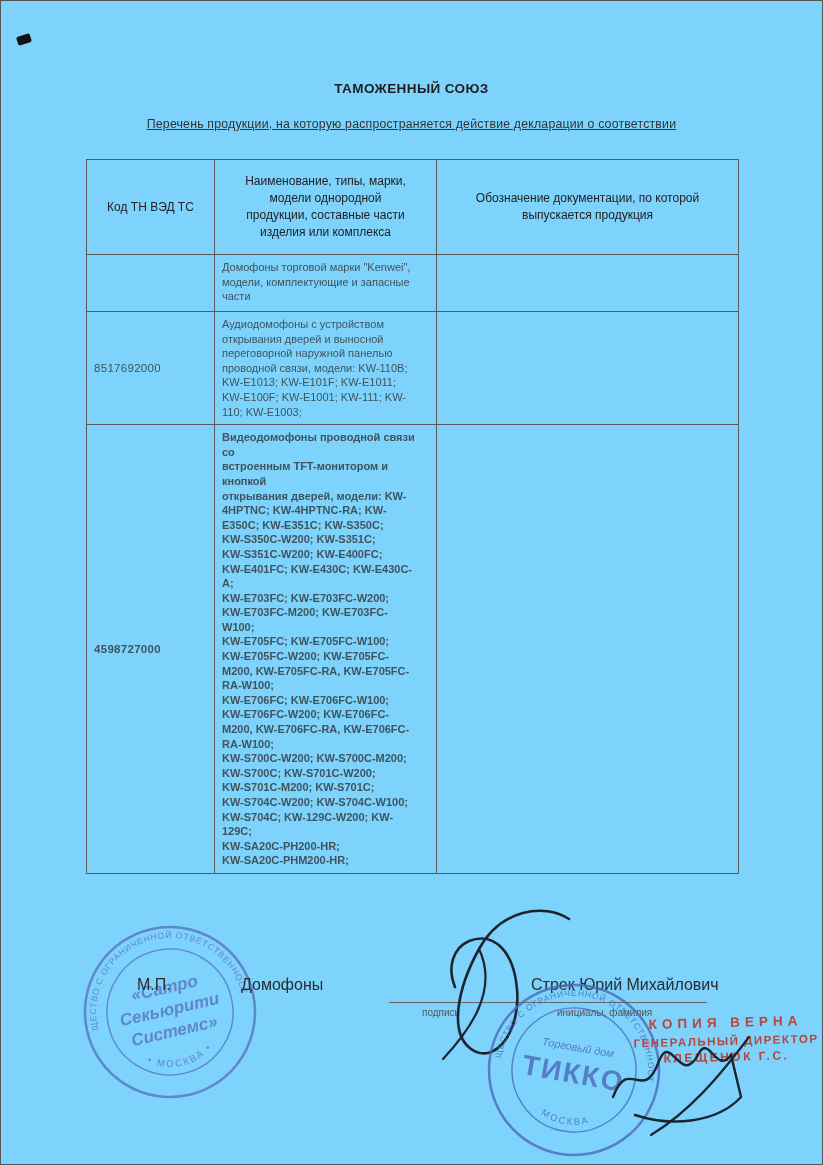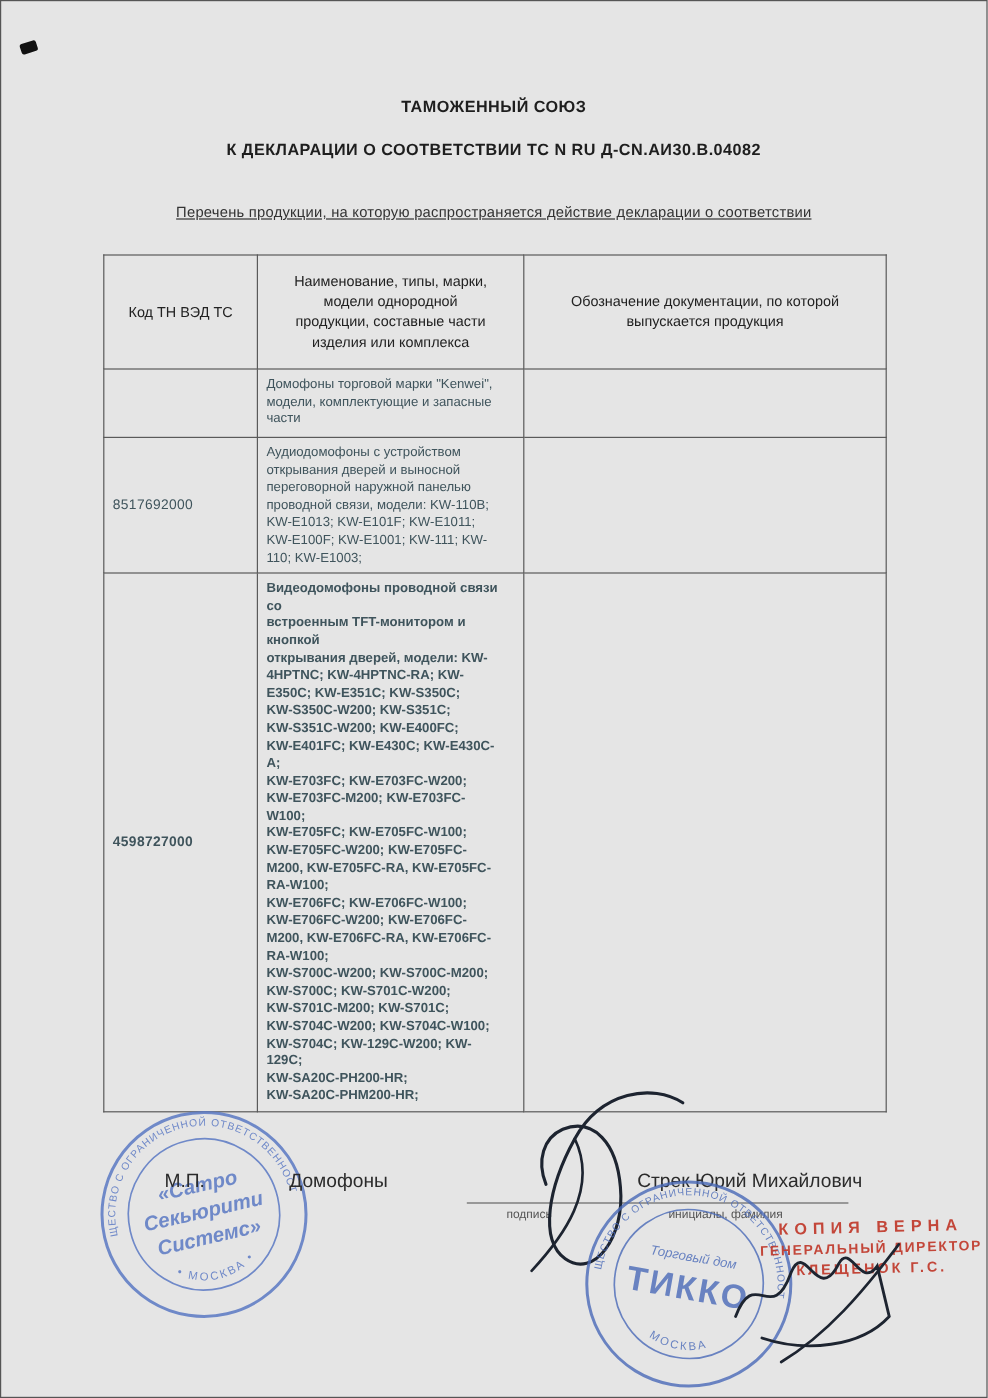--- a/index.html
+++ b/index.html
@@ -1,20 +1,20 @@
 <!DOCTYPE html>
 <html><head>
 <meta charset="utf-8">
 <style>
   html,body{margin:0;padding:0;background:#888;}
   .page{
     position:relative;
     width:823px;height:1165px;
     margin:0 auto;
-    background:#e5e5e5;
+    background:#7dd3fc;
     border:1px solid #555;
     box-sizing:border-box;
     overflow:hidden;
     font-family:"Liberation Sans","DejaVu Sans",sans-serif;
     color:#2b2b2b;
   }
   .scan-mark{
     position:absolute;left:16px;top:34px;width:14px;height:9px;
     background:#111;transform:rotate(-18deg);border-radius:2px;
   }
@@ -84,21 +84,20 @@
 </style>
 </head>
 <body>
 
 <div class="page">
 
   <div class="scan-mark"></div>
 
   <div class="header">
     <div class="h-line h1">ТАМОЖЕННЫЙ СОЮЗ</div>
-    <div class="h-line h3">К ДЕКЛАРАЦИИ О СООТВЕТСТВИИ ТС N RU Д-CN.АИ30.В.04082</div>
     <div class="intro">Перечень продукции, на которую распространяется действие декларации о соответствии</div>
   </div>
 
   <table class="products">
     <colgroup>
         <col class="c1">
         <col class="c2">
         <col class="c3">
       </colgroup>
     <thead>

